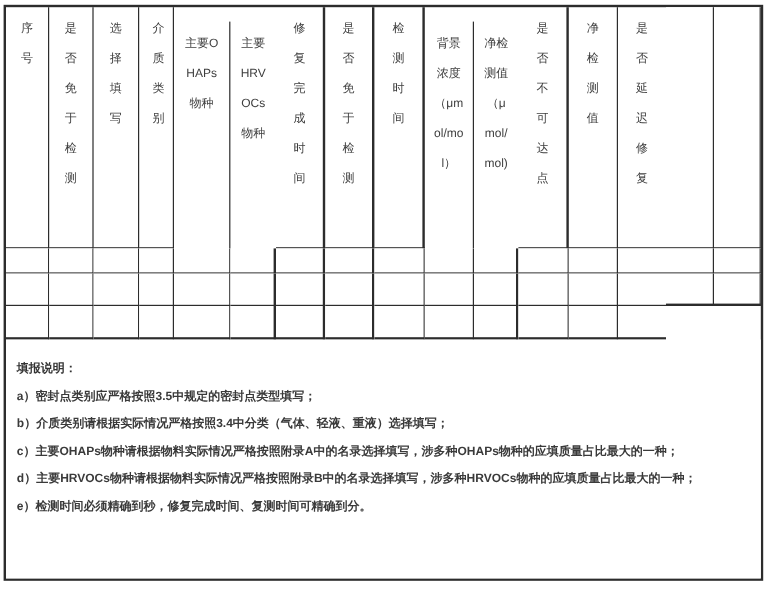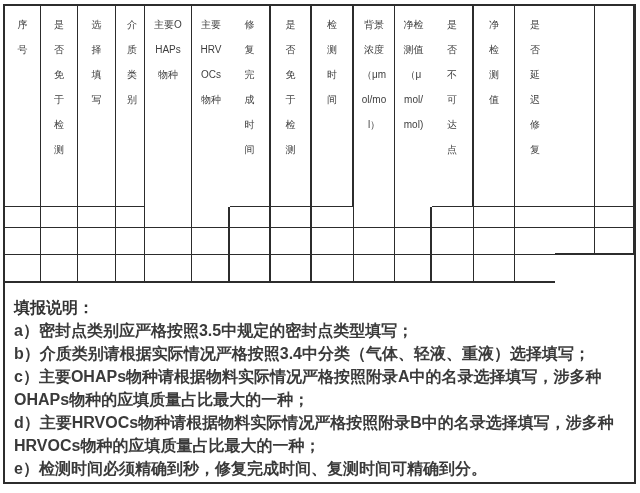--- a/index.html
+++ b/index.html
@@ -20,31 +20,31 @@
     border-bottom:1px solid #2c2c2c;
     overflow:hidden;
   }
   
   .hc{
     font-size:10px;line-height:25px;color:#3e3e3e;
     text-align:center;word-break:break-all;
     padding:6px 11px 0 11px;
   }
   .pn{padding:6px 7px 0 7px;}     
-  .nb{border-bottom:none;}        
+  .nb{border-bottom:none;margin-top:12px;}        
   .nr{border-right:none;}         
   .w2{border-right-width:2px;}    
   .lr{border-right:none;}         
   .b2{border-bottom-width:2px;}   
   .bc{background:#ffffff;}
   .notes{
     grid-column:1 / -1;
     box-sizing:border-box;
     padding:13px 9px 0 9px;
-    font-size:16px;line-height:23px;color:#3a3a3a;
+    font-size:10px;line-height:23px;color:#3a3a3a;
     overflow:hidden;background:#ffffff;
   }
   .notes-title{font-weight:bold;color:#333333;}
   .note-line{font-weight:bold;}
 </style>
 </head>
 <body>
 
 <div class="stage">
   <div class="tbl">

